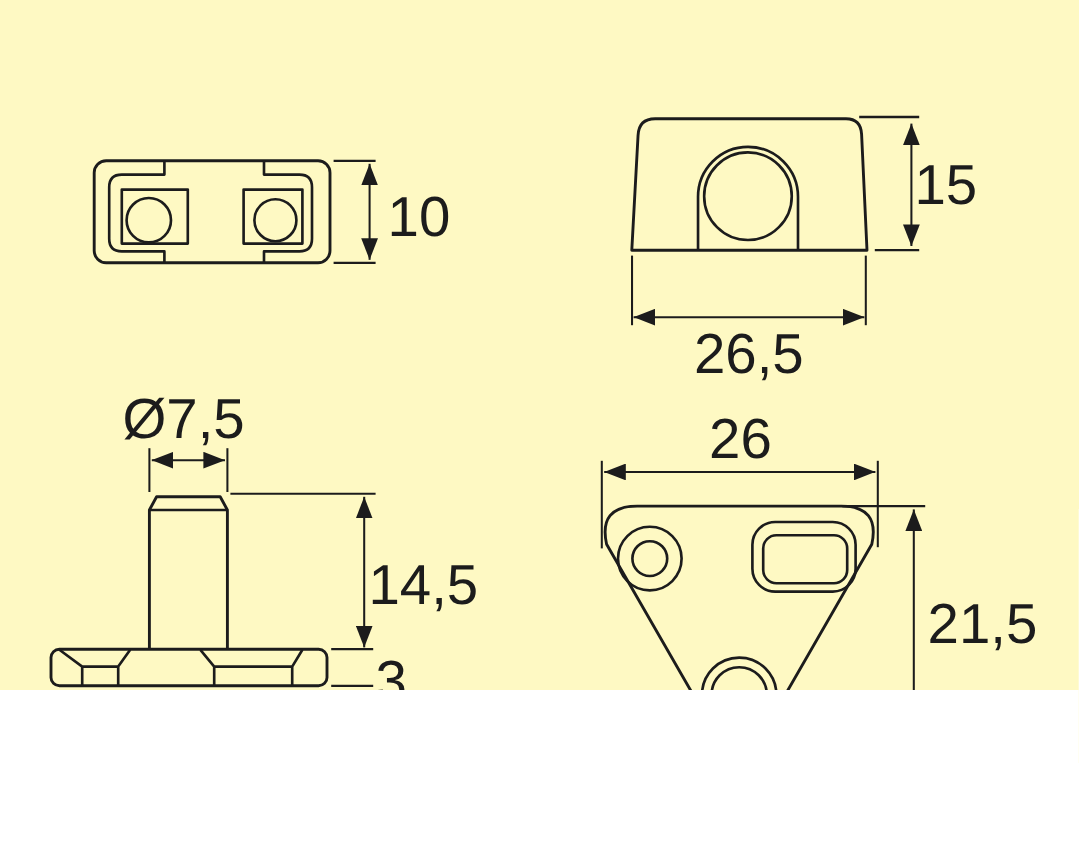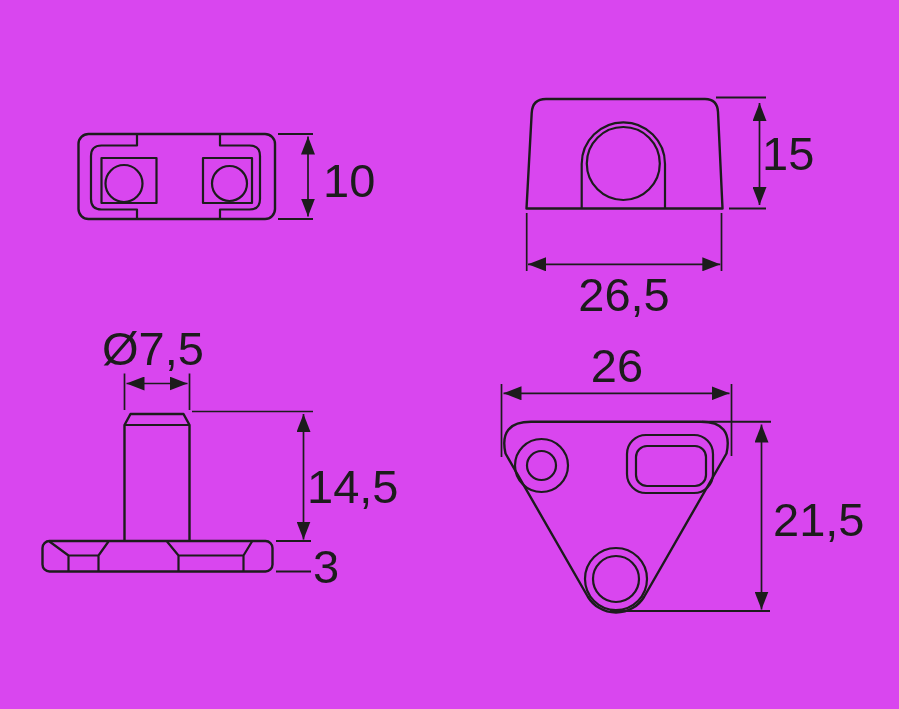--- a/index.html
+++ b/index.html
@@ -1,22 +1,22 @@
 <!DOCTYPE html>
 <html><head>
 <meta charset="utf-8">
 <style>
   html, body {
     margin: 0;
     padding: 0;
   }
   .canvas {
     width: 899px;
-    height: 709px;
-    background: #d946ef;
+    height: 575px;
+    background: #fef9c3;
     position: relative;
     overflow: hidden;
   }
   svg {
     display: block;
   }
   .outline {
     fill: none;
     stroke: #1c1c1c;
     stroke-width: 2.4px;

